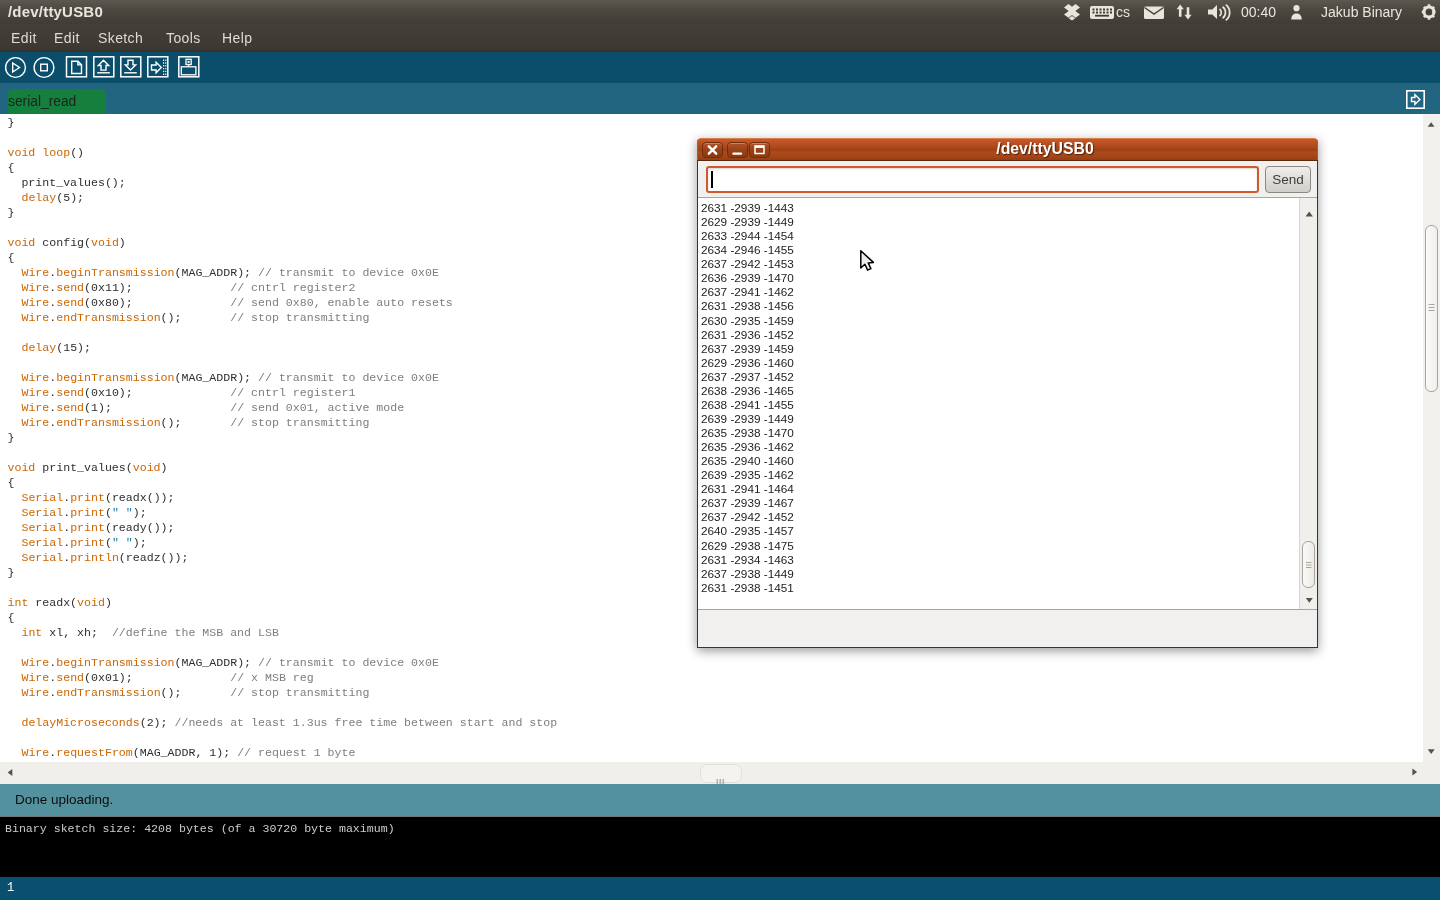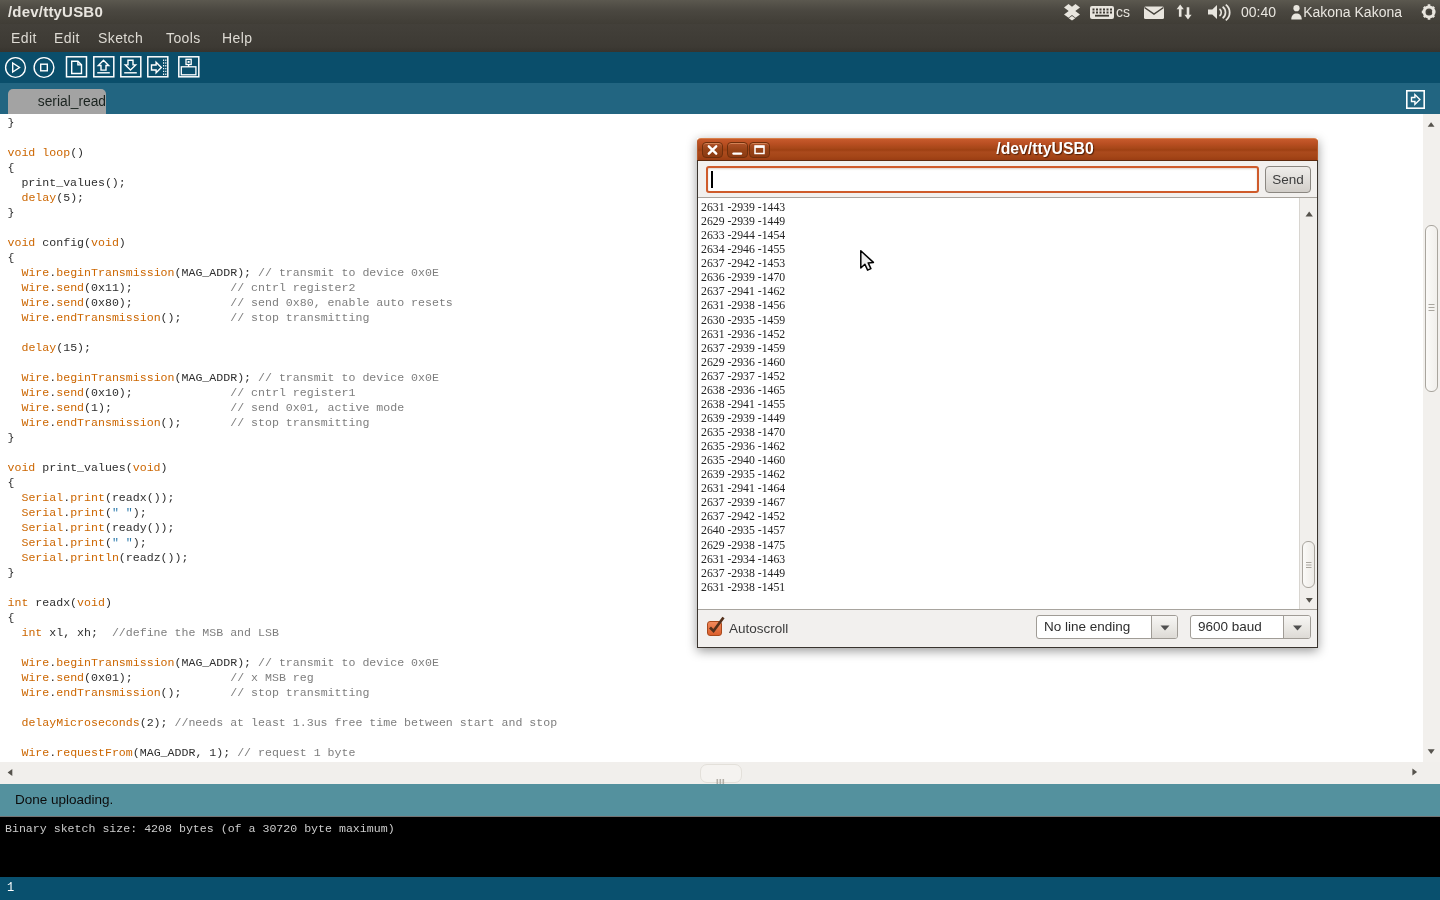--- a/index.html
+++ b/index.html
@@ -8,21 +8,21 @@
 .panel{position:absolute;left:0;top:0;width:1440px;height:24px;background:linear-gradient(#5b584f 0%,#4a4740 45%,#403d36 100%)}
 .ptitle{position:absolute;left:8px;top:3px;font-size:15px;font-weight:bold;color:#e8e5df;letter-spacing:.2px}
 .traytxt{position:absolute;top:4px;font-size:14px;color:#e9e6e0}
 
 .menubar{position:absolute;left:0;top:24px;width:1440px;height:28px;background:linear-gradient(#43403a 0%,#3d3a34 80%,#37342e 100%)}
 .menubar span{position:absolute;top:6px;font-size:14px;color:#dedbd4;letter-spacing:.4px}
 
 .toolbar{position:absolute;left:0;top:52px;width:1440px;height:31px;background:#0a4e6b}
 
 .tabstrip{position:absolute;left:0;top:83px;width:1440px;height:31px;background:#226581}
-.tab{position:absolute;left:8px;top:6px;width:98px;height:25px;background:#a3a3a3;border-radius:5px 5px 0 0;color:#1b231f;font-size:13.8px;text-align:right;line-height:25px}
+.tab{position:absolute;left:8px;top:6px;width:98px;height:25px;background:#15803d;border-radius:5px 5px 0 0;color:#1b231f;font-size:13.8px;text-align:left;line-height:25px}
 
 .editor{position:absolute;left:0;top:114px;width:1423px;height:648px;background:#fff;overflow:hidden}
 .editor pre{position:absolute;left:7.5px;top:1px;font-family:"Liberation Mono",monospace;font-size:11.6px;line-height:15px;color:#2e2e2e;white-space:pre}
 .k{color:#cc6600}.kb{color:#cc6600;font-weight:normal}.c{color:#7e7e7e}.s{color:#2b7aad}
 
 .vscroll{position:absolute;left:1423px;top:114px;width:17px;height:648px;background:#f2f0ed}
 .vthumb{position:absolute;left:2px;top:111px;width:13px;height:167px;background:linear-gradient(90deg,#fbfaf8,#f1efec);border:1px solid #a9a59e;border-radius:6px}
 .hscroll{position:absolute;left:0;top:762px;width:1440px;height:22px;background:#f1efec}
 .hthumb{position:absolute;left:700px;top:2px;width:42px;height:19px;background:#f5f3f0;border:1px solid #e3e0da;border-radius:7px}
 
@@ -33,36 +33,36 @@
 
 .serwin{position:absolute;left:697px;top:138px;width:621px;height:510px;box-shadow:0 3px 10px rgba(0,0,0,.4)}
 .stitle{position:absolute;left:0;top:0;width:621px;height:22px;border-radius:4px 4px 0 0;background:linear-gradient(#c75a2c 0%,#b94f22 22%,#a64618 45%,#9e4013 52%,#ab4a1d 62%,#a54618 82%,#9a3d13 100%);border-top:1px solid #d87f4a;box-shadow:inset 1px 0 0 #b4592b,inset -1px 0 0 #b4592b}
 .stitletxt{position:absolute;left:248px;top:1px;width:200px;text-align:center;font-size:15.8px;font-weight:bold;color:#fff;text-shadow:1px 1px 1px rgba(60,20,0,.8)}
 .wbtn{position:absolute;top:3px;width:21px;height:16px;border-radius:4px;background:linear-gradient(#b0522a 0%,#974317 50%,#8c3a12 100%);border:1px solid #702f0c;box-shadow:inset 0 1px 0 rgba(255,190,140,.45)}
 .sbody{position:absolute;left:0;top:22px;width:621px;height:488px;background:#f2f0ee;border:1px solid #3a342e;border-top:1px solid #5d2a0e}
 .sinput{position:absolute;left:8px;top:5px;width:553px;height:27px;border:2px solid #cf5b2b;border-radius:3px;background:#fff;box-shadow:inset 0 1px 2px rgba(120,80,60,.25)}
 .caret{position:absolute;left:3px;top:3px;width:1.6px;height:17px;background:#000}
 .sendbtn{position:absolute;left:567px;top:5px;width:46px;height:27px;border:1px solid #8b8781;border-radius:4px;background:linear-gradient(#efedea,#dedbd7 60%,#d2cec9);font-size:13.5px;color:#3d3d3d;text-align:center;line-height:25px}
 .slist{position:absolute;left:0px;top:36px;width:619px;height:413px;background:#fff;border-top:1px solid #a8a49e;border-bottom:1px solid #a8a49e}
-.slist pre{position:absolute;left:3px;top:3px;font-family:Liberation Serif, serif;font-size:11.75px;line-height:14.07px;color:#222}
+.slist pre{position:absolute;left:3px;top:3px;font-family:Liberation Sans, sans-serif;font-size:11.75px;line-height:14.07px;color:#222}
 .sscroll{position:absolute;right:0;top:0;width:18px;height:411px;background:#f1efec;border-left:1px solid #d8d5d0}
 .sthumb{position:absolute;left:2px;top:343px;width:13px;height:47px;background:linear-gradient(90deg,#fbfaf8,#edebe7);border:1px solid #a9a59e;border-radius:6px}
 .sbot{position:absolute;left:0;top:449px;width:619px;height:37px}
 .chk{position:absolute;left:9px;top:11px;width:15px;height:15px;border:1px solid #a8491c;border-radius:3px;background:linear-gradient(#f0895b,#dc5f2d)}
 .autol{position:absolute;left:31px;top:11px;font-size:13.5px;color:#3c3c3c}
 .combo{position:absolute;top:5px;height:24px;background:#fff;border:1px solid #a09c96;border-radius:3px;font-size:13.5px;color:#2e2e2e}
 .cbtn{position:absolute;right:0;top:0;height:22px;background:linear-gradient(#f7f6f4,#e8e6e2 60%,#dddad5);border-left:1px solid #a09c96;border-radius:0 2px 2px 0}
 </style>
 </head>
 <body>
 
 <div class="panel">
   <span class="ptitle">/dev/ttyUSB0</span>
   <span class="traytxt" style="right:164px">00:40</span>
-  <span class="traytxt" style="right:38px">Kakona Kakona</span>
+  <span class="traytxt" style="right:38px">Jakub Binary</span>
   <svg width="1440" height="24" style="position:absolute;left:0;top:0">
     <g fill="#e8e5de">
       <path d="M1068.5,4 L1064,7.4 L1068.7,10.9 L1064,14.4 L1068.5,17.8 L1072,15.1 L1075.5,17.8 L1080,14.4 L1075.3,10.9 L1080,7.4 L1075.5,4 L1072,6.7 Z M1068.7,18.2 L1072,20.6 L1075.3,18.2 L1072,16 Z"></path>
       <rect x="1090" y="6" width="24" height="13" rx="2"></rect>
       <path d="M1176.6,9.2 h2.3 v7.5 h2.6 v-7.5 h2.3 l-3.6,-4.7 z"></path>
       <path d="M1184.4,14.8 h2.3 v-7.5 h2.6 v7.5 h2.3 l-3.6,4.7 z"></path>
       <path d="M1208,9.6 h4.3 l4.7,-4.6 v14 l-4.7,-4.6 h-4.3 z"></path>
       <circle cx="1296.5" cy="8.2" r="3.1"></circle>
       <path d="M1291.3,19.5 c0,-4.2 2.3,-6 5.2,-6 c2.9,0 5.2,1.8 5.2,6 z"></path>
     </g>
@@ -259,39 +259,20 @@
         <div class="sthumb"></div>
         <svg width="18" height="411" style="position:absolute;left:0;top:0">
           <path d="M5.5,18.5 h7.4 l-3.7,-5 z" fill="#56534d"></path>
           <path d="M5.8,400 h7 l-3.5,4.7 z" fill="#56534d"></path>
           <g stroke="#aaa69f" stroke-width="1">
               <path d="M6,364.5 h5.5 M6,367 h5.5 M6,369.5 h5.5"></path>
             </g>
         </svg>
       </div>
     </div>
-    <div class="sbot">
-      <div class="chk"></div>
-      <svg width="22" height="20" style="position:absolute;left:10px;top:7px;overflow:visible">
-        <path d="M2,10.5 L5.5,14 L15.5,0.5" fill="none" stroke="#53301b" stroke-width="2.7"></path>
-      </svg>
-      <span class="autol">Autoscroll</span>
-      <div class="combo" style="left:338px;width:142px">
-          <span style="position:absolute;left:7px;top:3px">No line ending</span>
-          <div class="cbtn" style="width:26px"><svg width="26" height="22">
-              <path d="M8.5,9.5 h9 l-4.5,5 z" fill="#4f4f4f"></path>
-            </svg></div>
-        </div>
-      <div class="combo" style="left:492px;width:121px">
-          <span style="position:absolute;left:7px;top:3px">9600 baud</span>
-          <div class="cbtn" style="width:27px"><svg width="27" height="22">
-              <path d="M9,9.5 h9 l-4.5,5 z" fill="#4f4f4f"></path>
-            </svg></div>
-        </div>
-    </div>
   </div>
   <div class="stitle">
     <div class="wbtn" style="left:5px"></div>
     <div class="wbtn" style="left:30px"></div>
     <div class="wbtn" style="left:52px"></div>
     <span class="stitletxt">/dev/ttyUSB0</span>
     <svg width="621" height="22" style="position:absolute;left:0;top:0">
       <g stroke="#fff" stroke-width="2.4" stroke-linecap="round">
         <path d="M11.8,7.3 L19.2,14.7 M19.2,7.3 L11.8,14.7"></path>
         <path d="M36.5,14.6 H44"></path>

